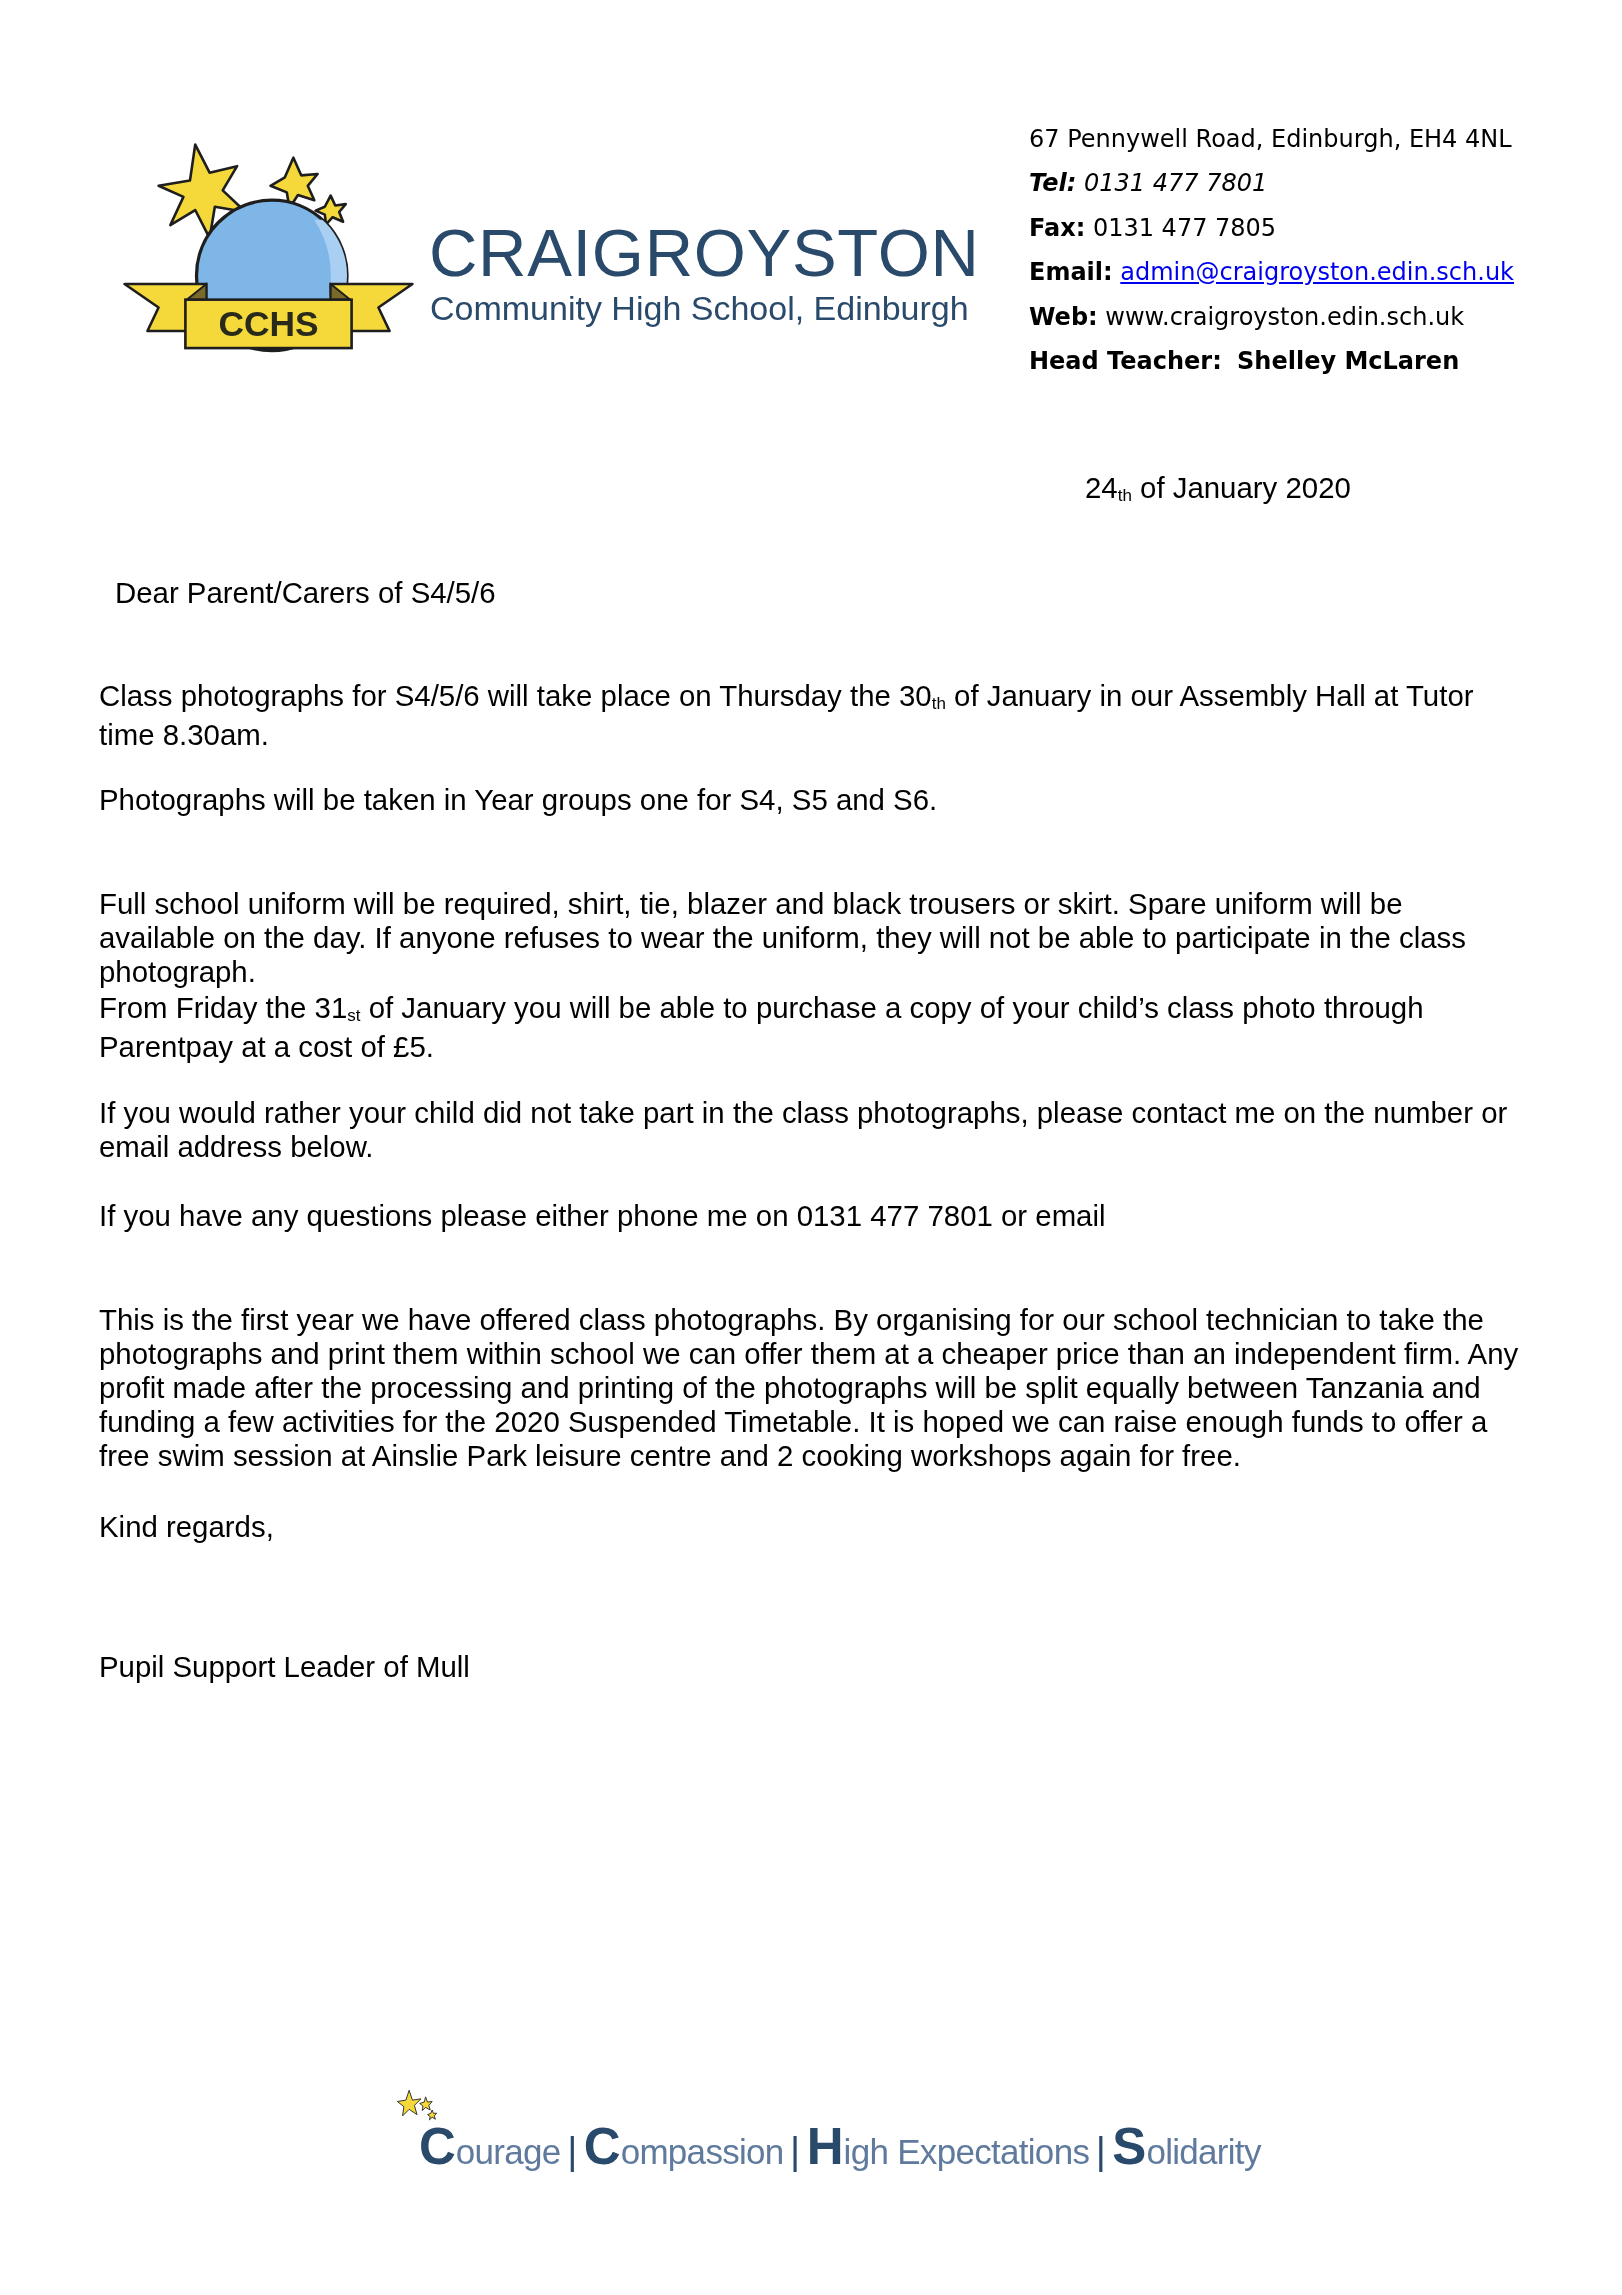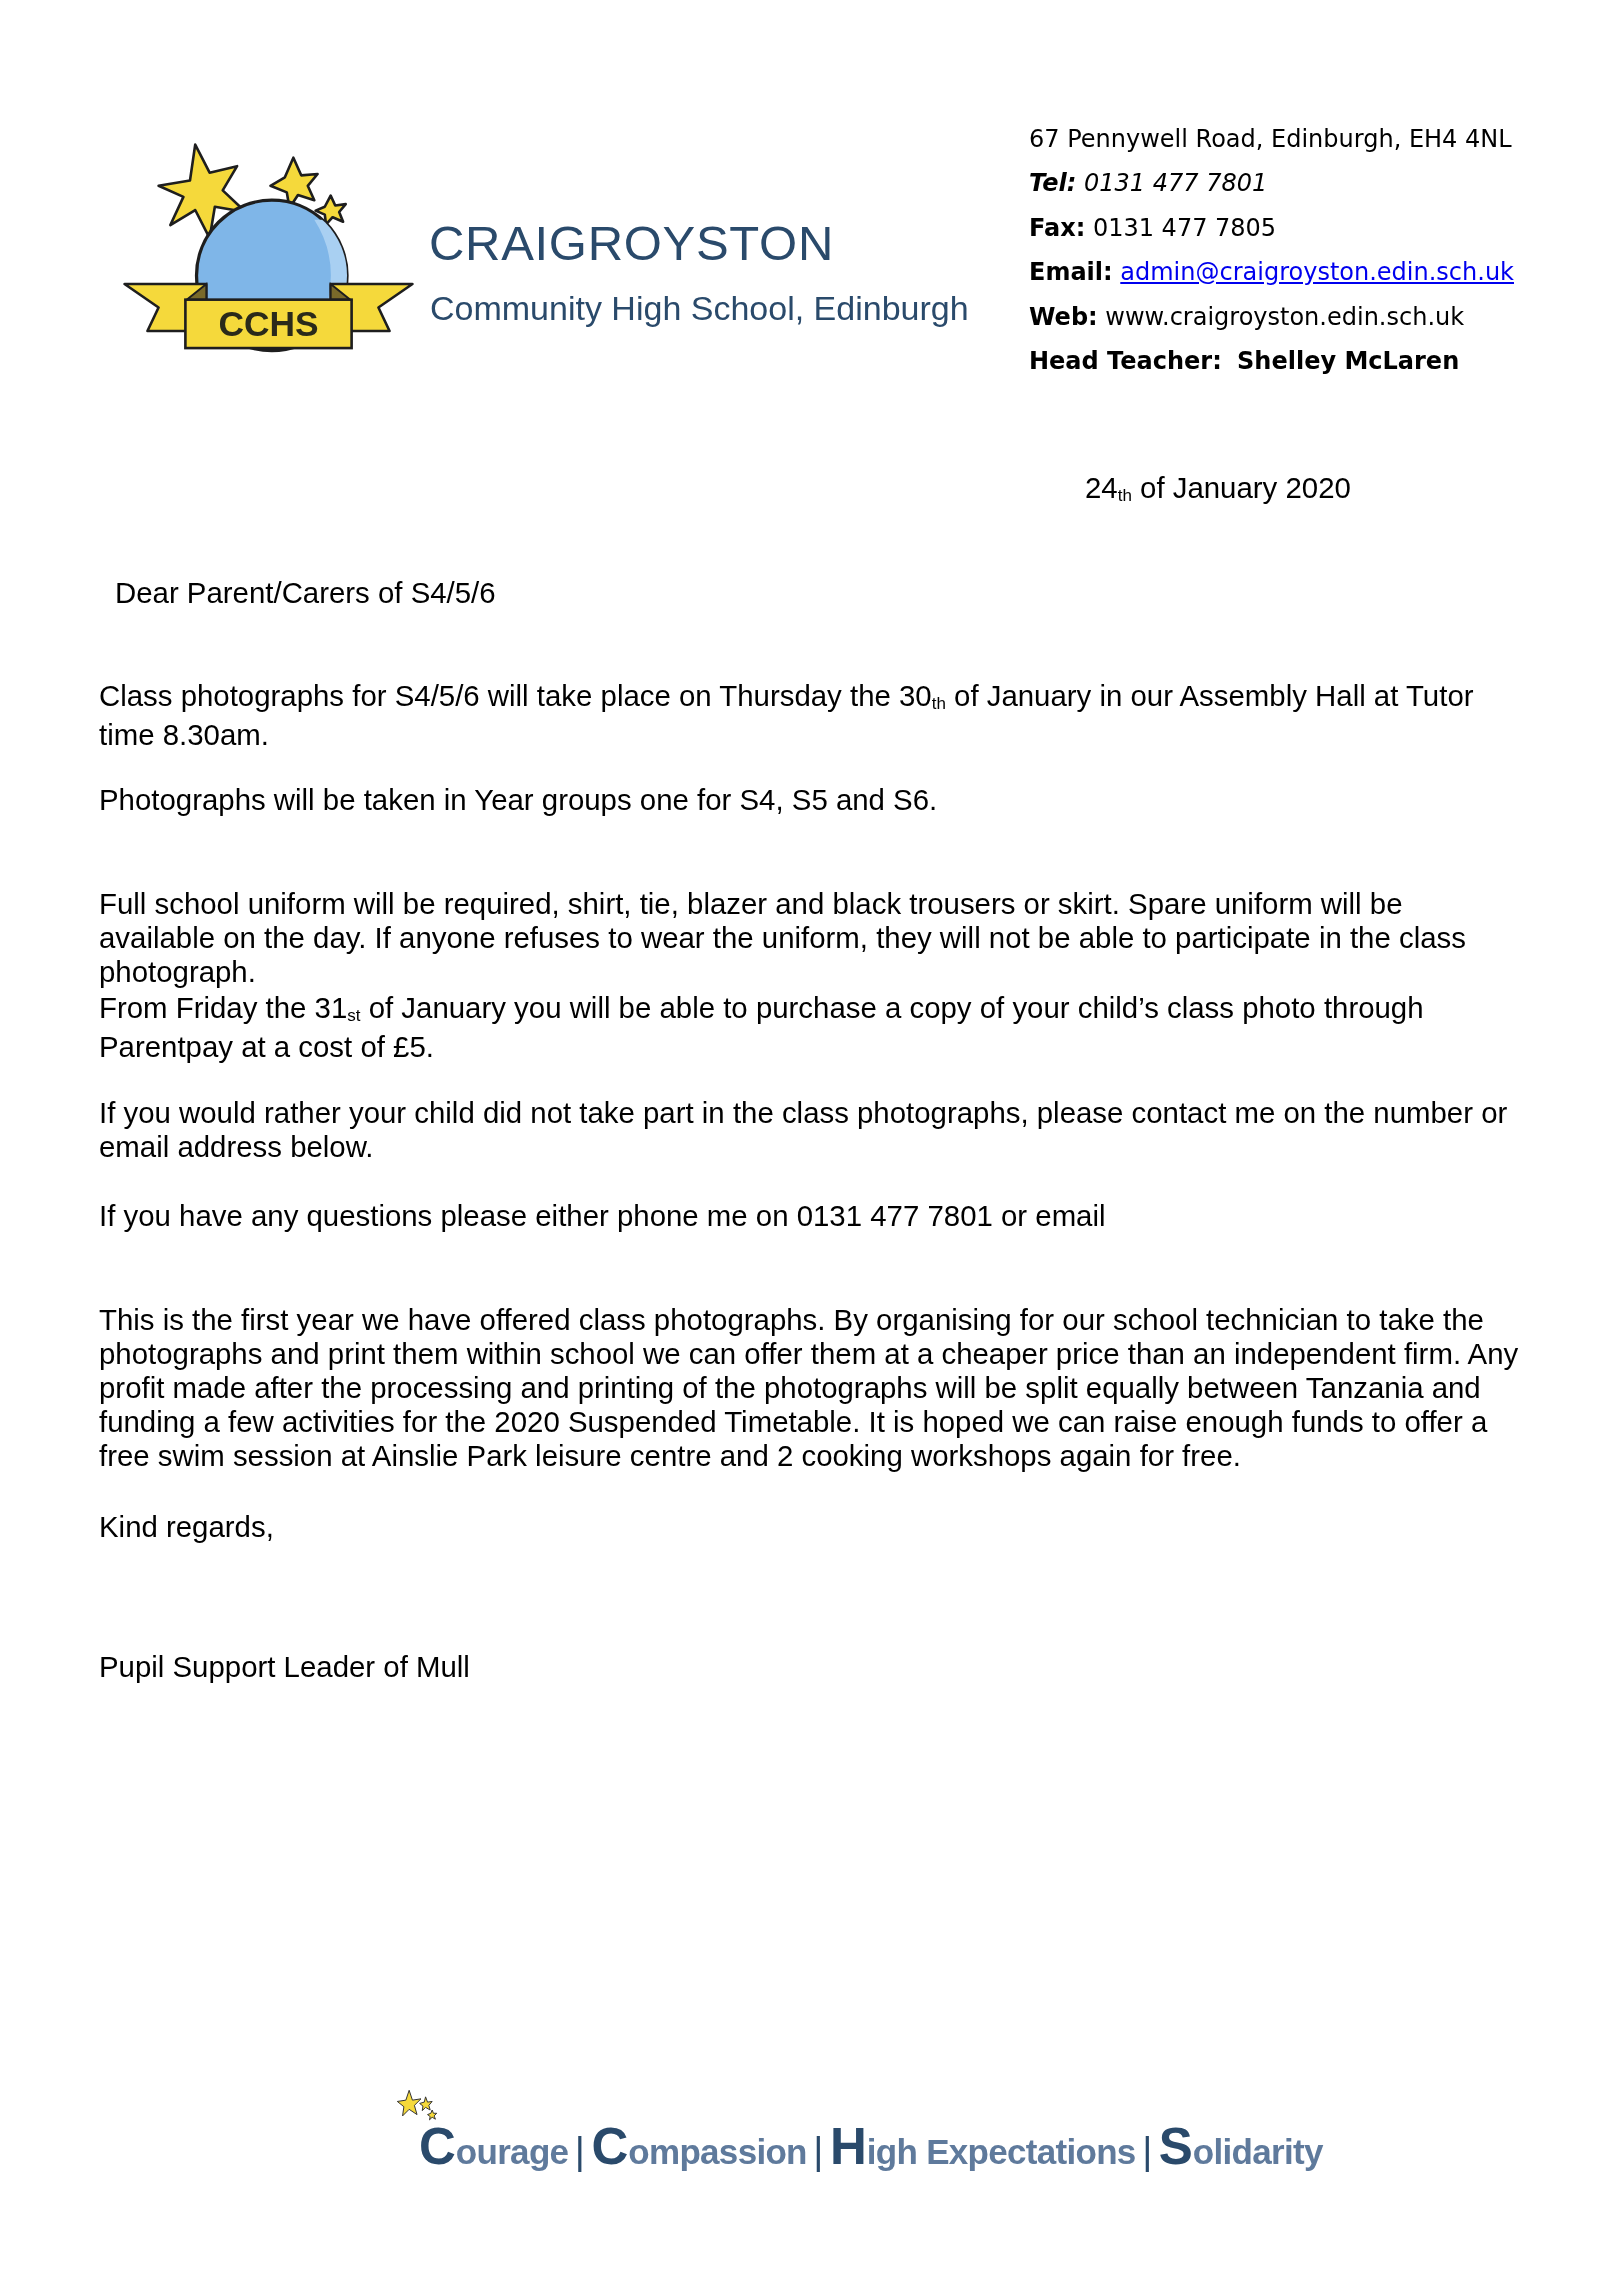--- a/index.html
+++ b/index.html
@@ -1,39 +1,39 @@
 <!DOCTYPE html>
 <html style="font-size:10.5px"><head>
 <meta charset="utf-8">
 <style>
   html, body { margin: 0; padding: 0; background: #ffffff; }
   body { width: 1623px; height: 2295px; position: relative; overflow: hidden; color: #000; }
   .abs { position: absolute; }
 
   
   #logo-emblem { left: 118px; top: 128px; width: 301px; height: 236px; }
-  #logo-name { left: 429px; top: 219px; font-family: "Liberation Sans", sans-serif; font-size: 49px; color: #2a4a6b; letter-spacing: 0.7px; line-height: 1; white-space: nowrap; }
+  #logo-name { left: 429px; top: 219px; font-family: "Liberation Sans", sans-serif; font-size: 67px; color: #2a4a6b; letter-spacing: 0.7px; line-height: 1; white-space: nowrap; }
   #logo-sub { left: 430px; top: 291px; font-family: "Liberation Sans", sans-serif; font-size: 34px; color: #2a4a6b; line-height: 1; white-space: nowrap; }
 
   
   .contact { left: 1029px; font-family: "DejaVu Sans", sans-serif; font-size: 24px; line-height: 1; white-space: nowrap; }
   .contact b { font-weight: bold; }
   .link { color: #0000ee; text-decoration: underline; }
 
   
   .body-text { left: 99px; width: 1433px; font-family: "Liberation Sans", sans-serif; font-size: 29.4px; line-height: 34px; }
   .body-text p { margin: 0; }
   sup.ord, sub.ord { font-size: 17px; vertical-align: baseline; position: relative; top: 2.6px; }
 
   #date { left: 1085px; top: 471px; font-family: "Liberation Sans", sans-serif; font-size: 29.4px; white-space: nowrap; }
 
   
   #motto { left: 419px; top: 2117px; width: 818px; height: 59px; white-space: nowrap; font-family: "Liberation Sans", sans-serif; }
   #motto .cap { font-size: 51px; color: #2a4a6b; font-weight: bold; }
-  #motto .rest { font-size: 35px; color: #5f7a9c; font-weight: bold; letter-spacing: -0.7px; text-align: center; }
+  #motto .rest { font-size: 35px; color: #5f7a9c; font-weight: normal; letter-spacing: -0.7px; text-align: center; }
   #motto .sep { font-size: 39px; color: #2a4a6b; padding: 0 6.5px; }
   #motto-stars { left: 396px; top: 2087px; width: 46px; height: 46px; }
 </style>
 </head>
 <body>
 
 <svg id="logo-emblem" class="abs" viewBox="0 0 460 360">
   <defs>
     <clipPath id="globeclip">
         <circle cx="235" cy="225" r="115"></circle>

